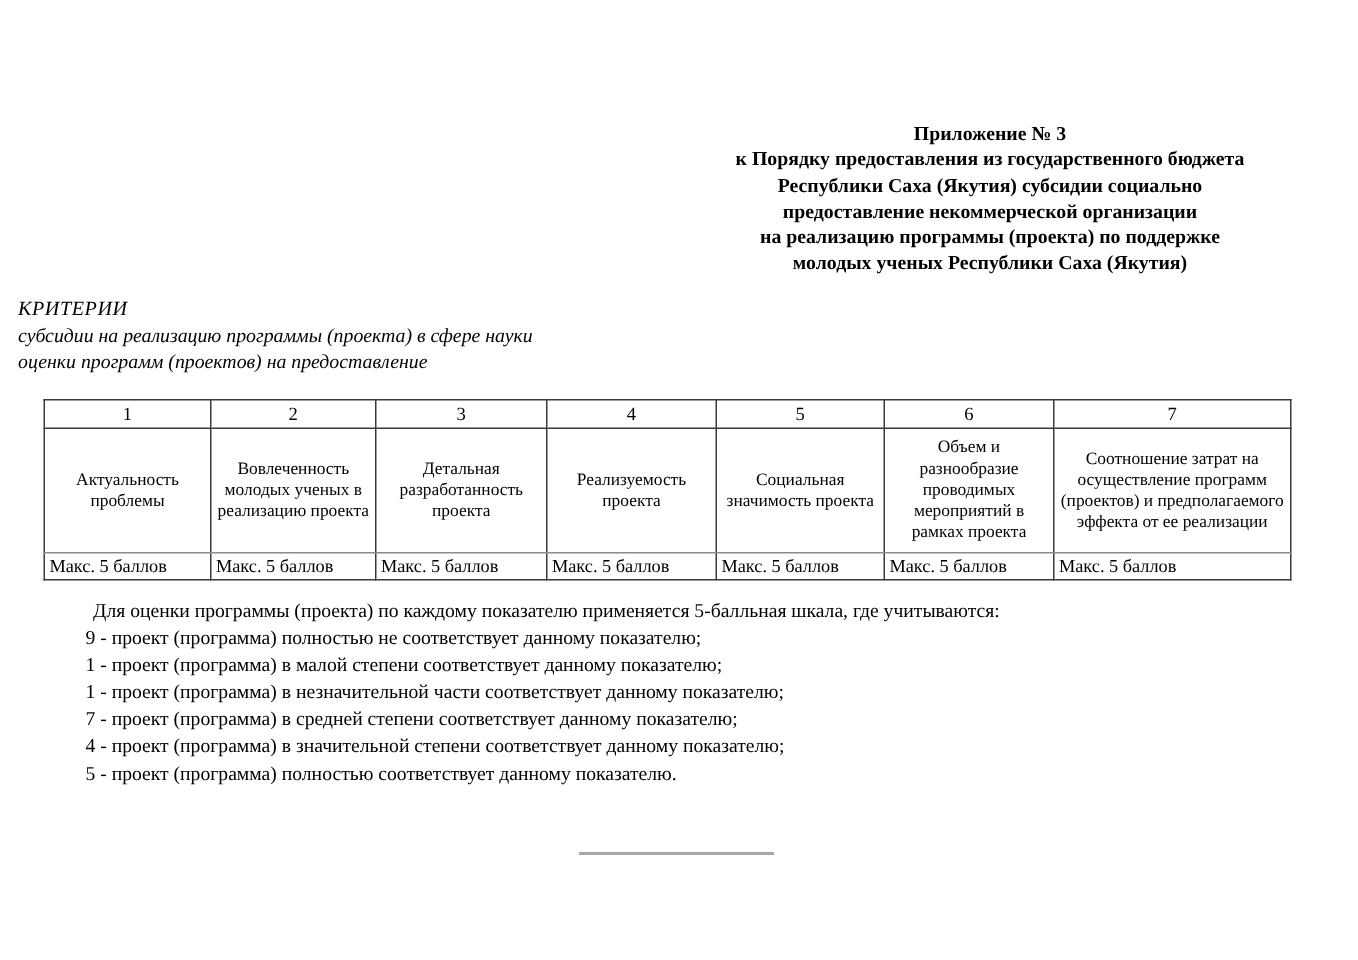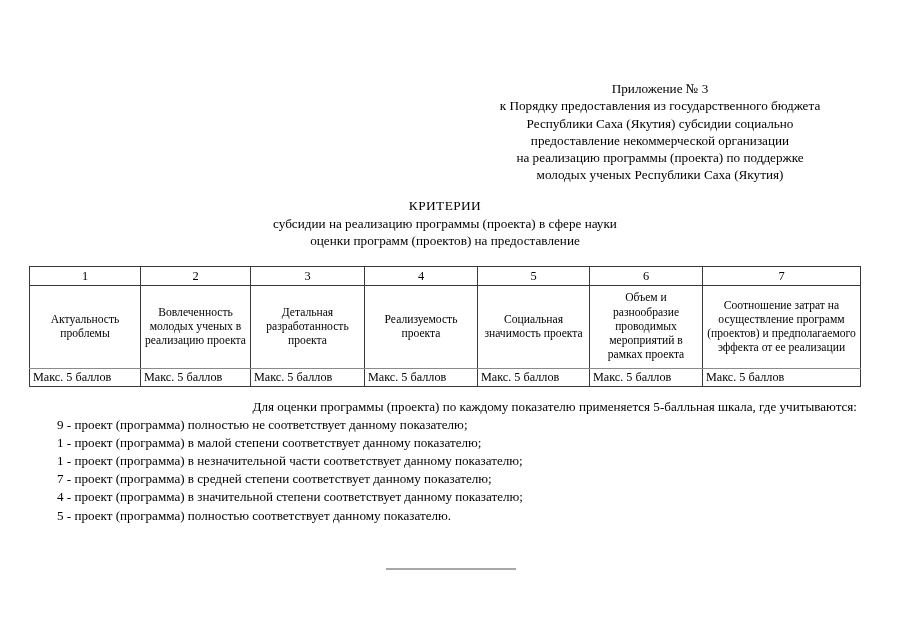--- a/index.html
+++ b/index.html
@@ -24,32 +24,33 @@
 
   
   .appendix-block {
     position: absolute;
     left: 455px;
     top: 80px;
     width: 410px;
     text-align: center;
     font-size: 13.2px;
     line-height: 17.3px;
+    font-weight: bold;
   }
   .appendix-block div { white-space: nowrap; }
 
   
   .title-block {
     position: absolute;
-    left: 0px;
+    left: 12px;
     top: 197px;
     width: 890px;
-    text-align: center;
     font-size: 13.2px;
     line-height: 17.5px;
+    font-style: italic;
   }
   .title-main {
     font-size: 13.4px;
     letter-spacing: 0.4px;
   }
 
   
   .criteria-table {
     position: absolute;
     left: 29px;
@@ -89,21 +90,20 @@
   .scale-block {
     position: absolute;
     left: 57px;
     top: 398px;
     width: 800px;
     font-size: 13.1px;
     line-height: 18.1px;
   }
   .scale-intro {
     text-indent: 5px;
-    text-align: right;
   }
   .scale-block div { white-space: nowrap; }
 
   
   .bottom-rule {
     position: absolute;
     left: 386px;
     top: 568px;
     width: 130px;
     height: 2px;

